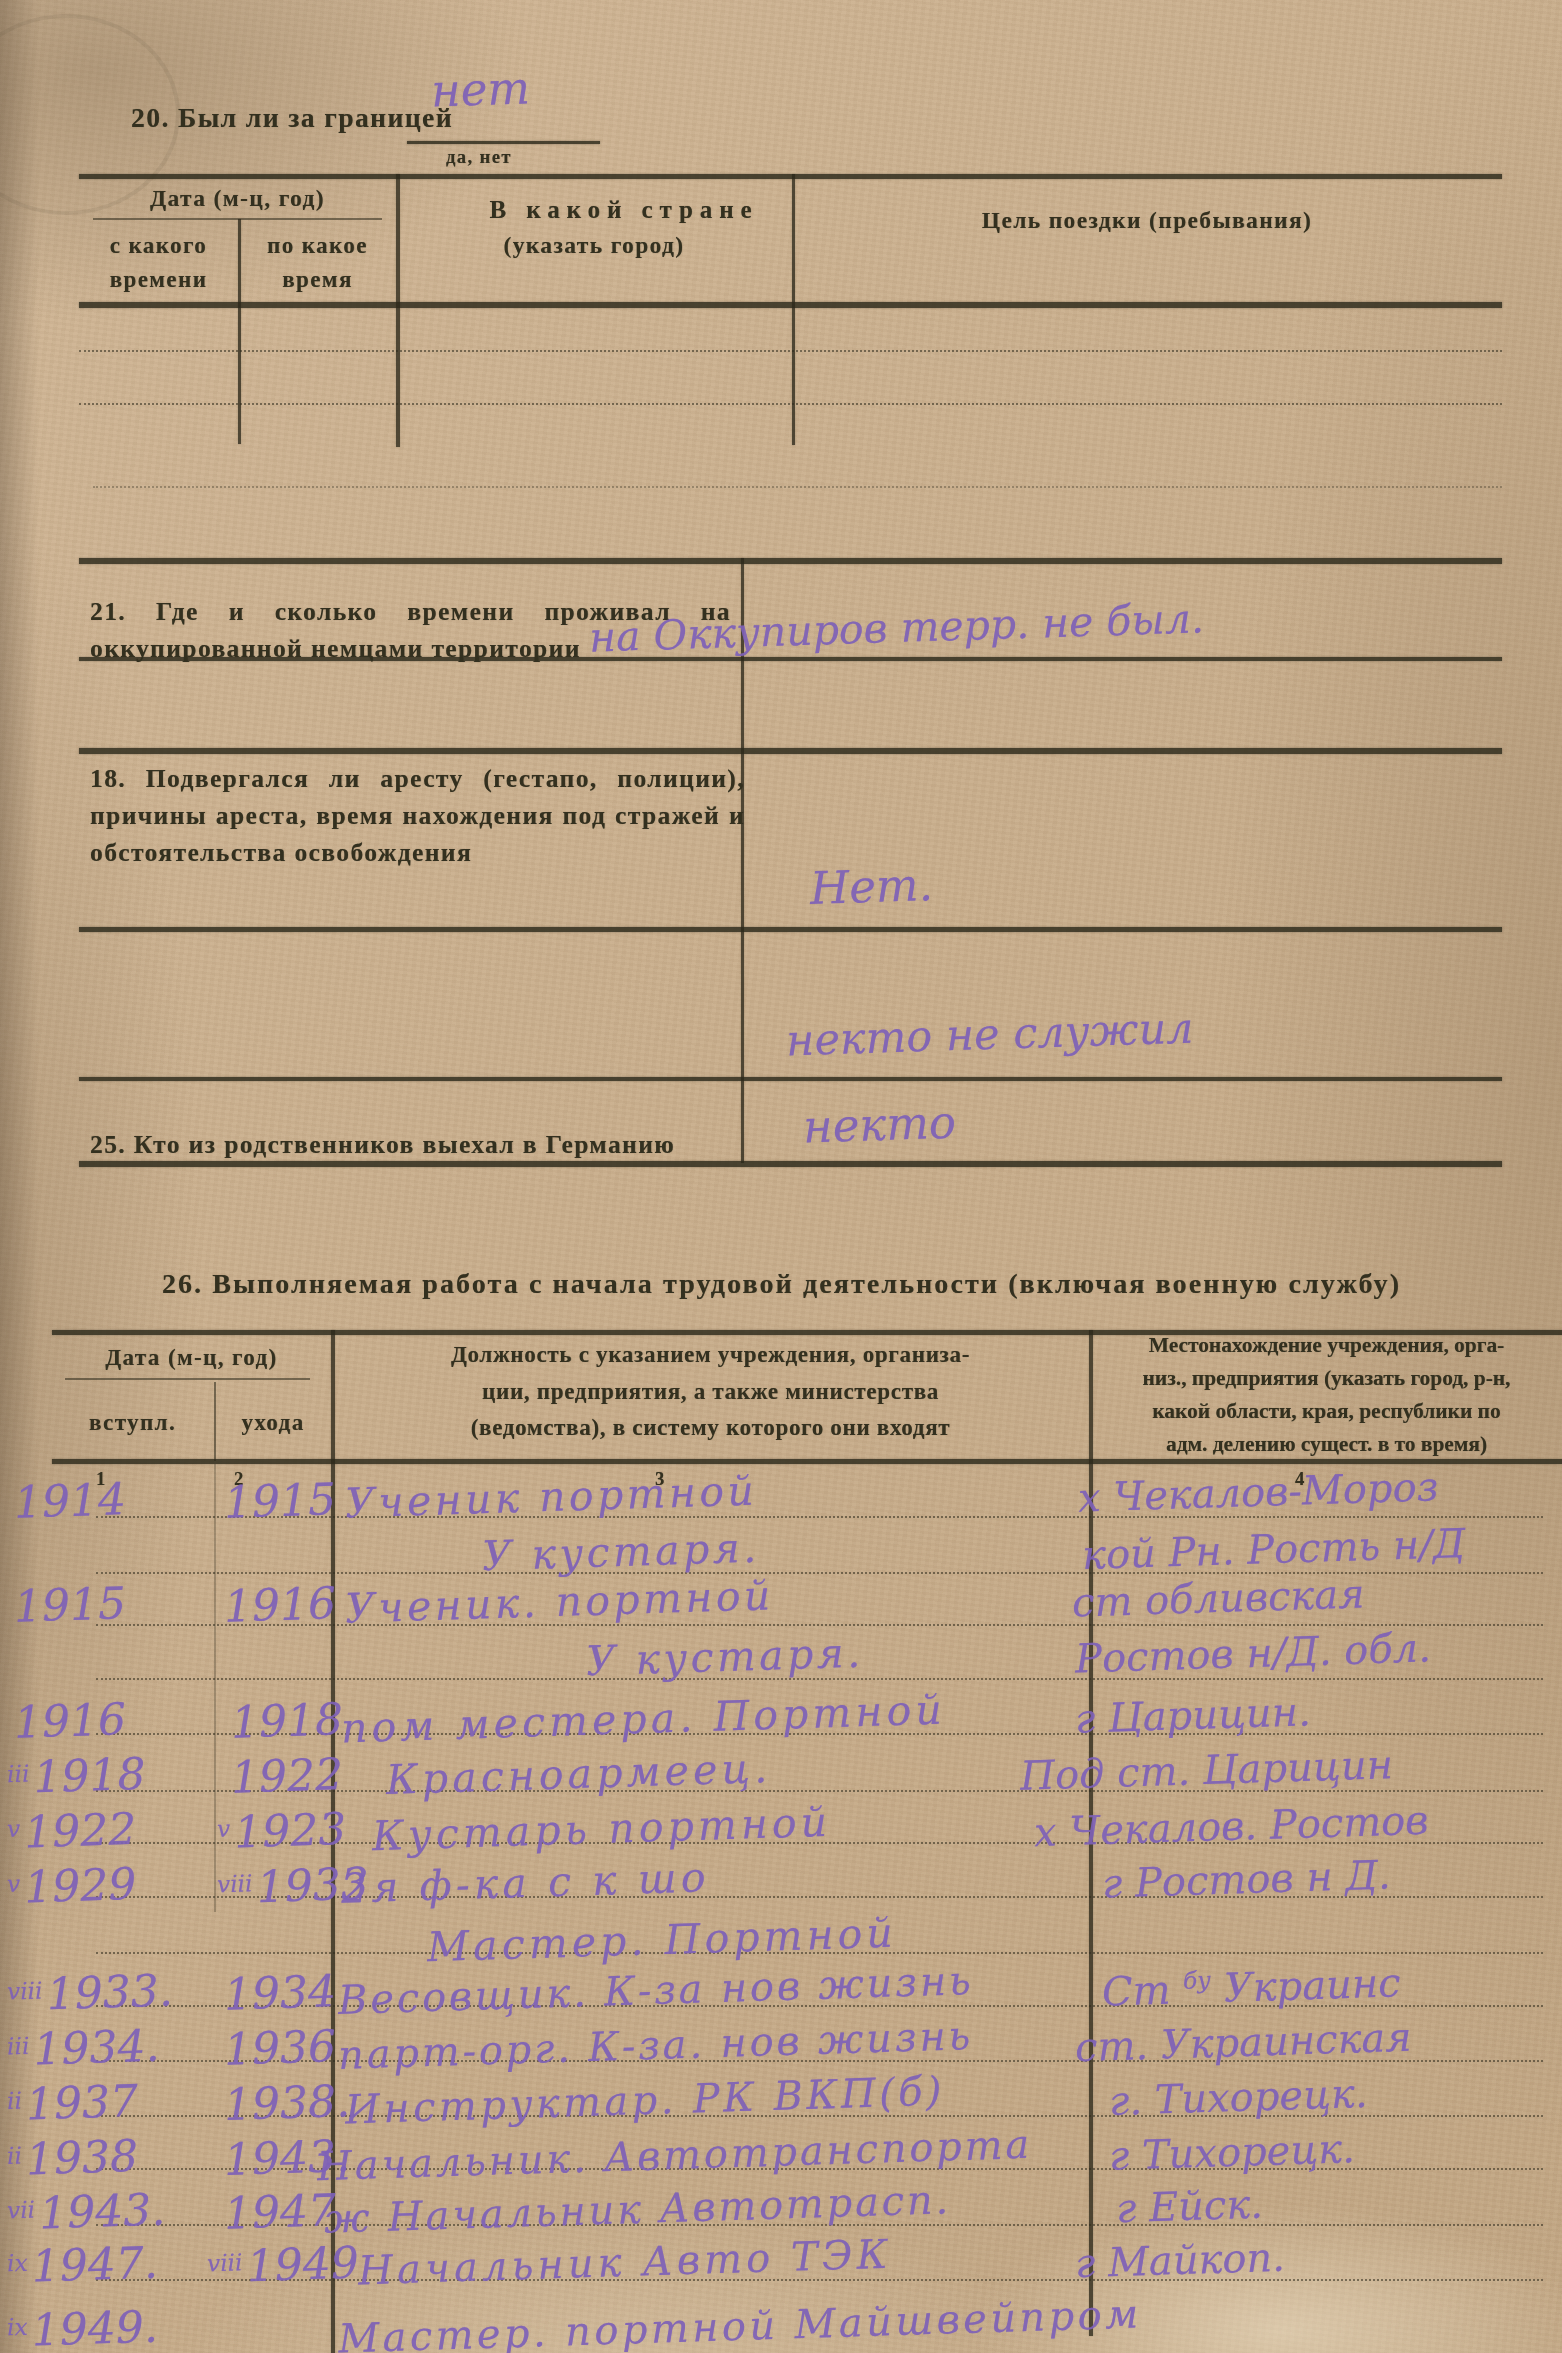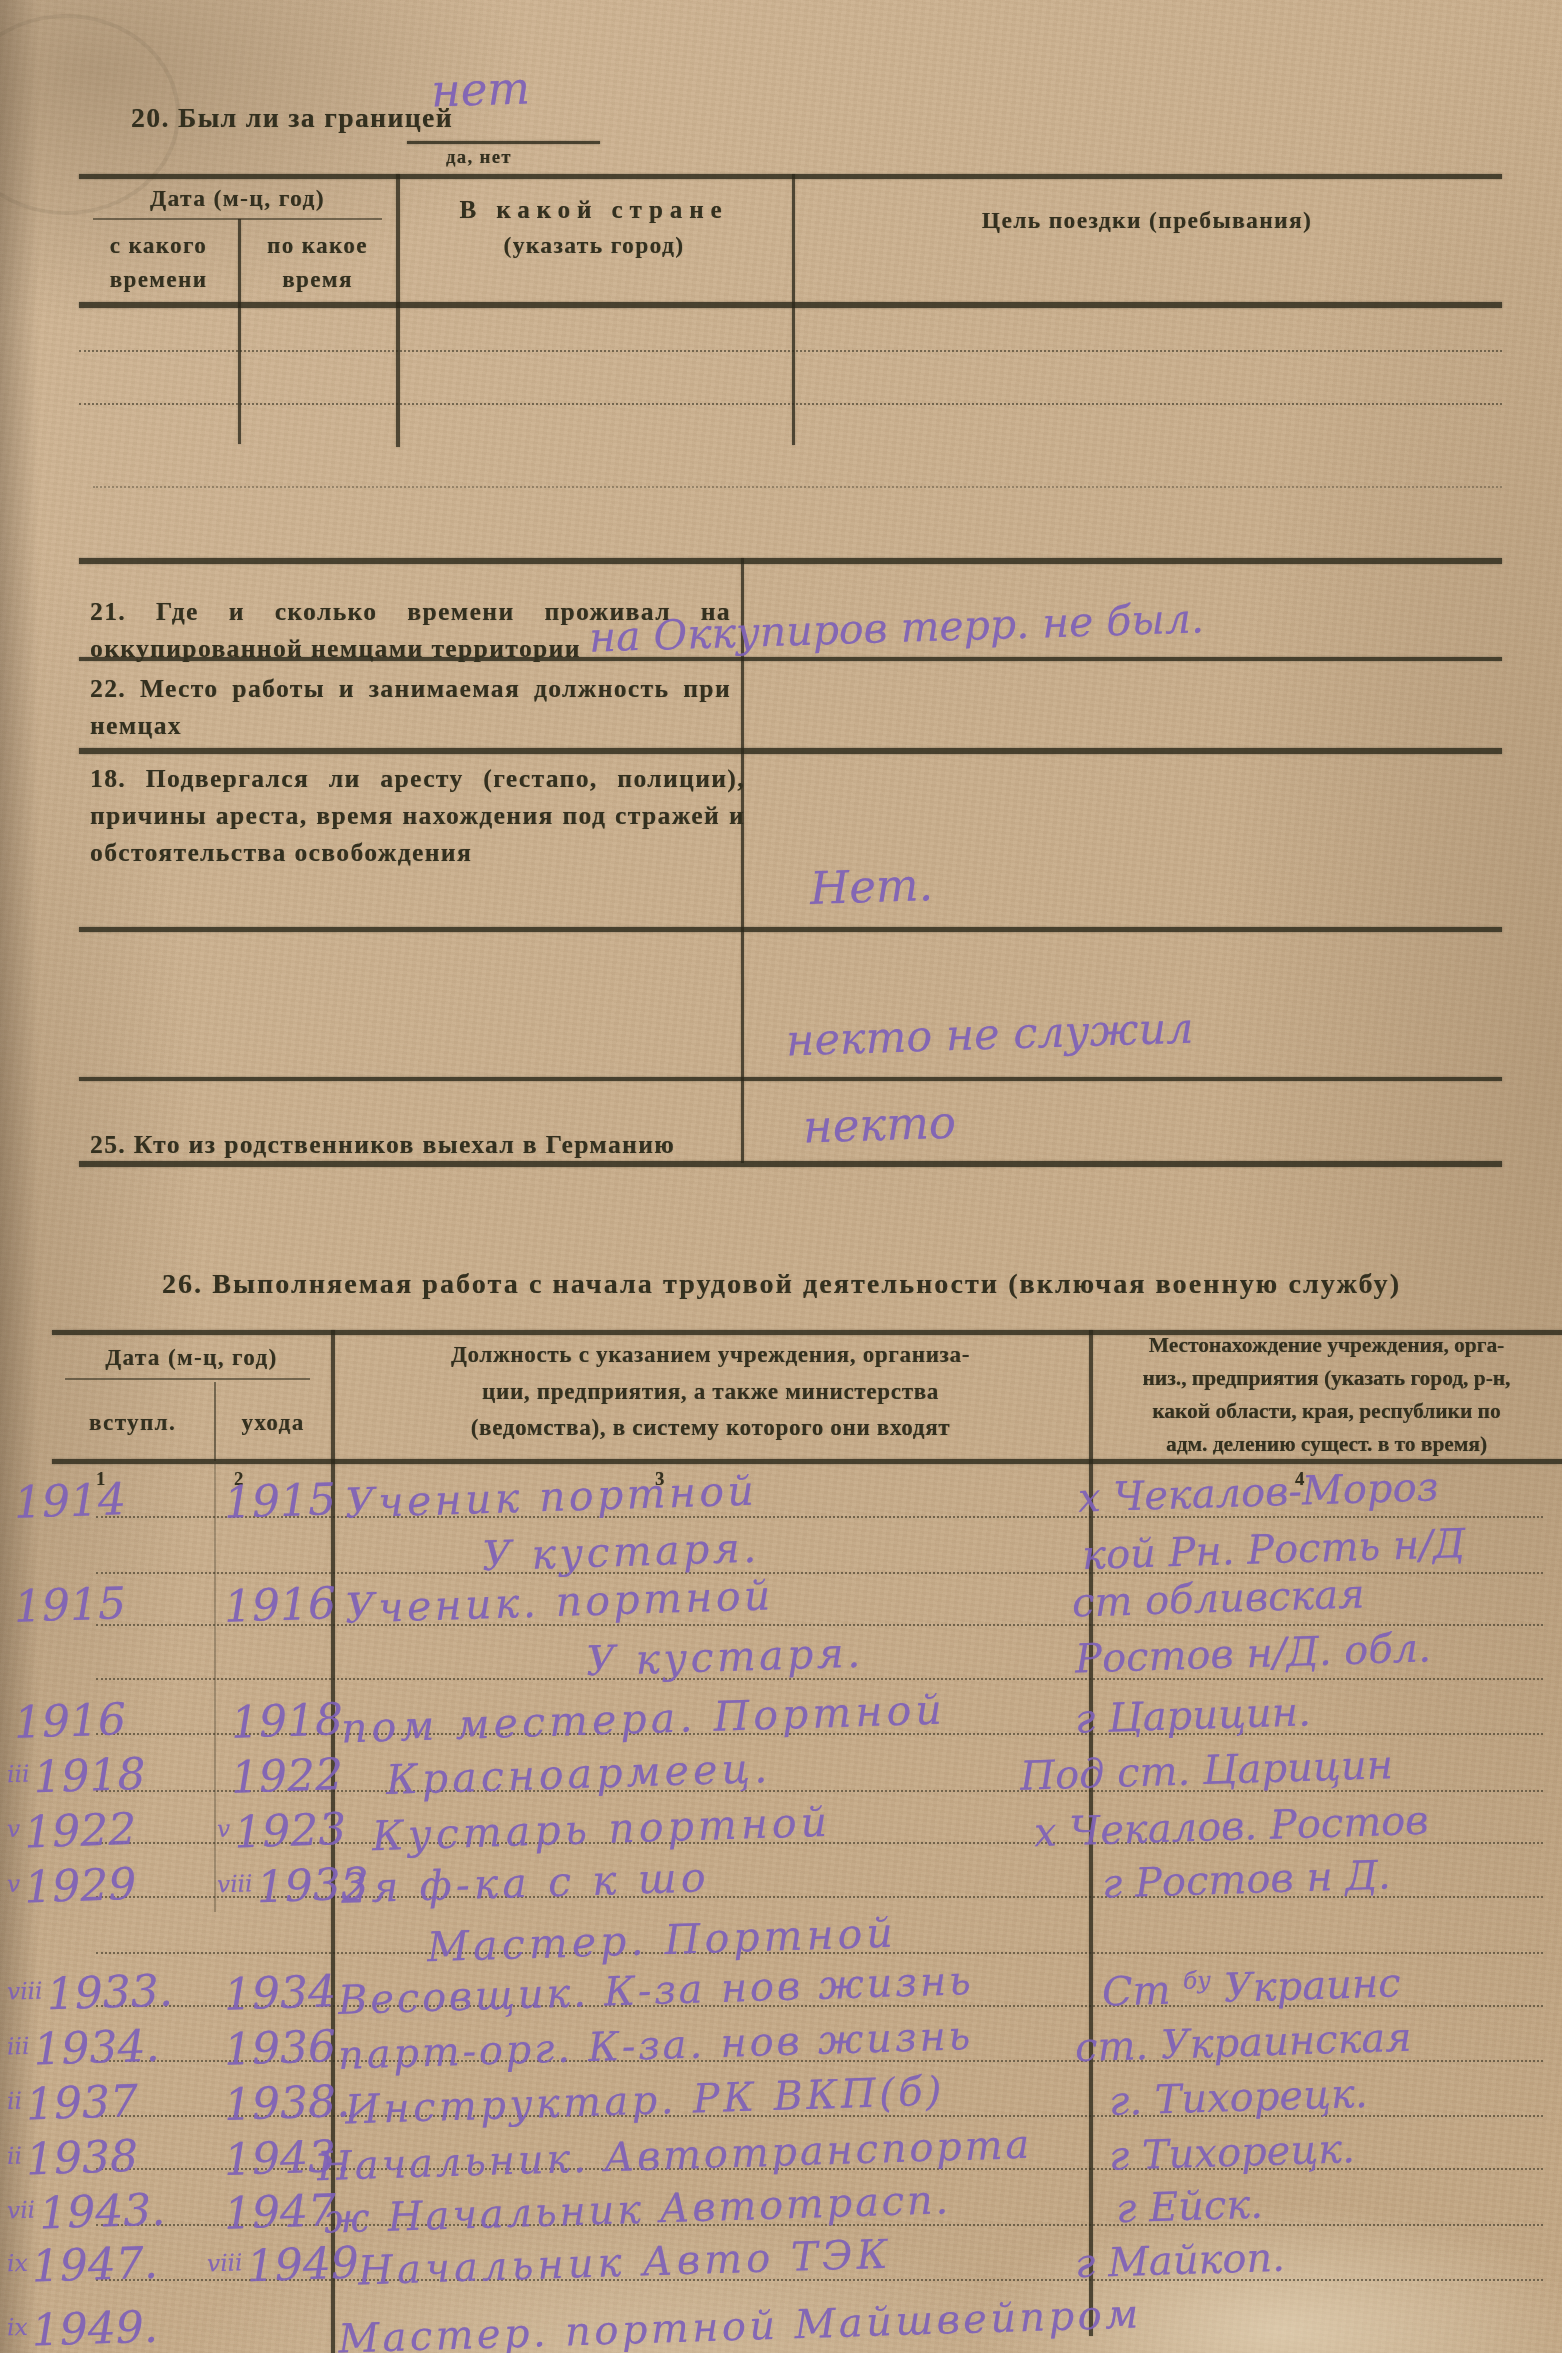--- a/index.html
+++ b/index.html
@@ -47,38 +47,37 @@
 
   <div class="hl" style="left:79px;top:174px;width:1423px;height:4.8px;"></div>
   <div class="hl" style="left:79px;top:302px;width:1423px;height:5.5px;"></div>
   <div class="vl" style="left:238px;top:219px;width:2.8px;height:225px;"></div>
   <div class="vl" style="left:396px;top:174px;width:4.1px;height:273px;"></div>
   <div class="vl" style="left:792px;top:174px;width:3.4px;height:271px;"></div>
   <div class="pr center" style="left:79px;top:185px;width:317px;font-size:23.4px;">Дата (м-ц, год)</div>
   <div class="hl thin" style="left:93px;top:218px;width:289px;height:2.1px;"></div>
   <div class="pr center hdr" style="left:81px;top:229px;width:155px;font-size:23px;">с какого времени</div>
   <div class="pr center hdr" style="left:241px;top:229px;width:153px;font-size:23px;">по какое время</div>
-  <div class="pr center" style="left:396px;top:196px;width:396px;font-size:25px;letter-spacing:6.9px;">В какой стране</div>
+  <div class="pr center" style="left:396px;top:196px;width:396px;font-size:25px;letter-spacing:6.9px;padding-left:30px;">В какой стране</div>
   <div class="pr center" style="left:396px;top:232px;width:396px;font-size:23.4px;">(указать город)</div>
   <div class="pr center" style="left:792px;top:207px;width:710px;font-size:23.4px;">Цель поездки (пребывания)</div>
   <div class="dr" style="left:79px;top:350px;width:1423px;"></div>
   <div class="dr" style="left:79px;top:403px;width:1423px;"></div>
   <div class="dr" style="left:93px;top:486px;width:1409px;opacity:.6;"></div>
 
   <div class="hl" style="left:79px;top:558px;width:1423px;height:5.5px;"></div>
   <div class="vl" style="left:741px;top:558px;width:3.4px;height:605px;"></div>
   <div class="hl" style="left:79px;top:657px;width:1423px;height:4.1px;"></div>
   <div class="hl" style="left:79px;top:748px;width:1423px;height:5.5px;"></div>
   <div class="hl" style="left:79px;top:927px;width:1423px;height:4.8px;"></div>
   <div class="hl" style="left:79px;top:1077px;width:1423px;height:4.1px;"></div>
   <div class="hl" style="left:79px;top:1161px;width:1423px;height:5.5px;"></div>
 
   <div class="pr q" style="left:90px;top:593px;width:641px;">21. Где и сколько времени проживал на оккупированной немцами территории</div>
   <div class="hw" style="left:589px;top:604px;font-size:41px;">на Оккупиров терр. не был.</div>
-  <div class="pr q" style="left:90px;top:670px;width:641px;">22. Место работы и занимаемая должность при немцах</div>
   <div class="pr q" style="left:90px;top:760px;width:655px;">18. Подвергался ли аресту (гестапо, полиции), причины ареста, время нахождения под стражей и обстоятельства освобождения</div>
   <div class="hw" style="left:810px;top:860px;font-size:45px;">Нет.</div>
   <div class="hw" style="left:786px;top:1009px;font-size:43px;">некто не служил</div>
   <div class="pr q" style="left:90px;top:1094px;width:641px;margin-top:32px;">25. Кто из родственников выехал в Германию</div>
   <div class="hw" style="left:803px;top:1098px;font-size:45px;">некто</div>
 
   <div class="pr center" style="left:0;top:1268px;width:1563px;font-size:28px;letter-spacing:2.1px;">26. Выполняемая работа с начала трудовой деятельности (включая военную службу)</div>
 
   <div class="hl" style="left:52px;top:1330px;width:1511px;height:4.8px;"></div>
   <div class="hl" style="left:52px;top:1459px;width:1511px;height:4.8px;"></div>

